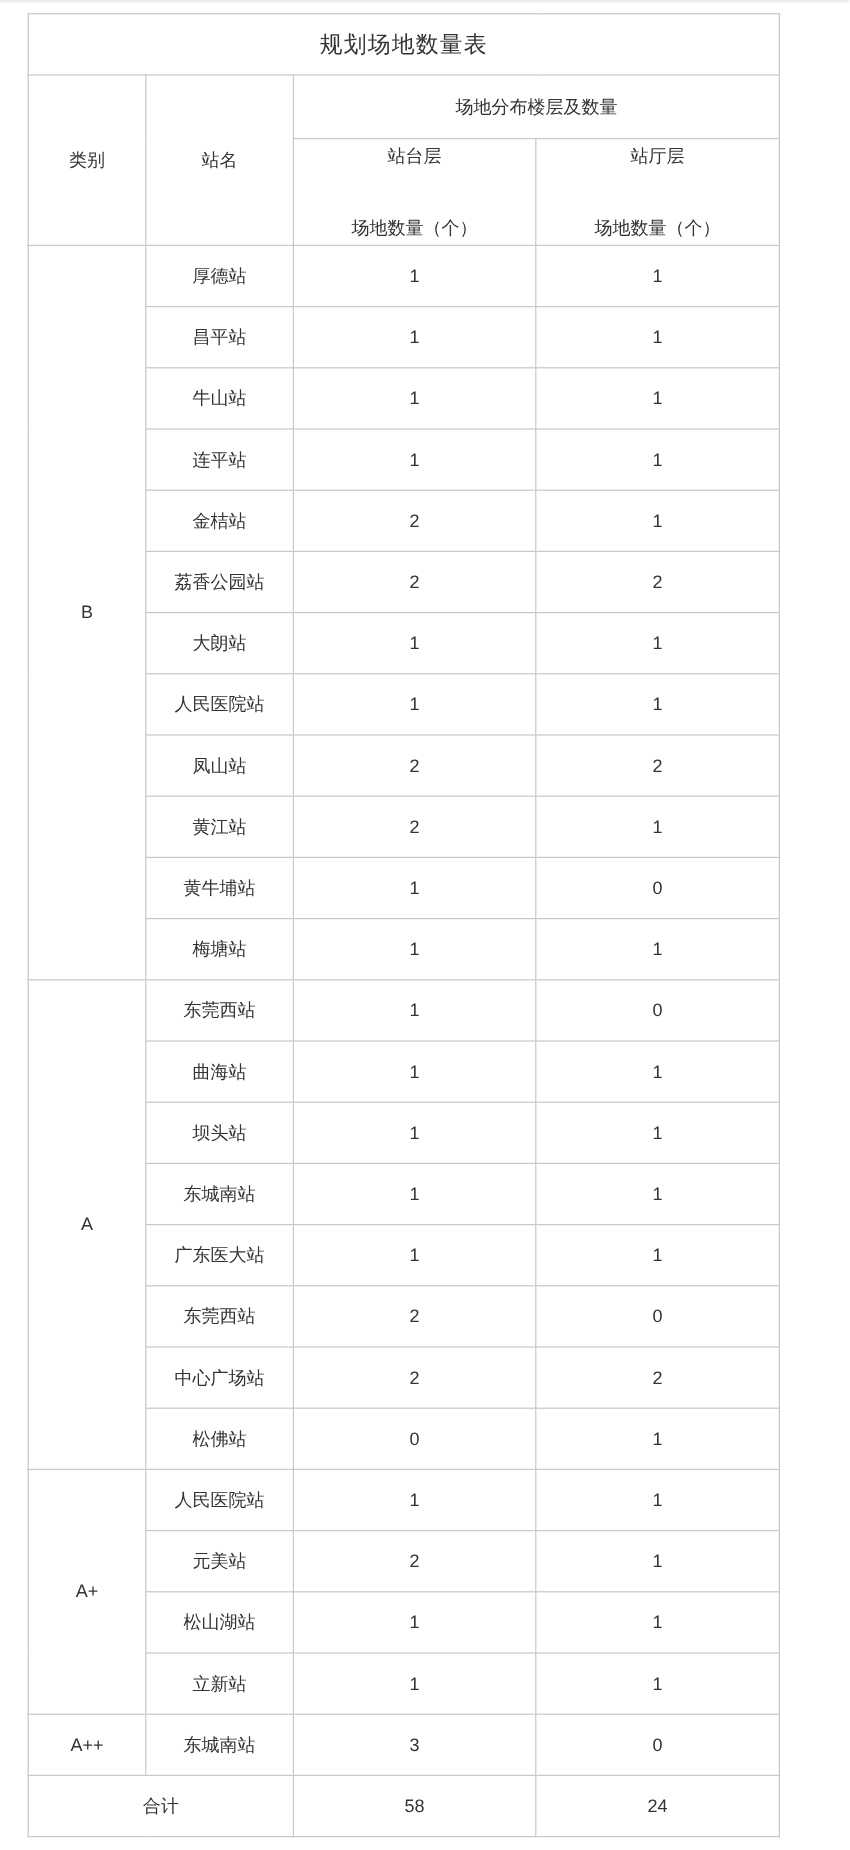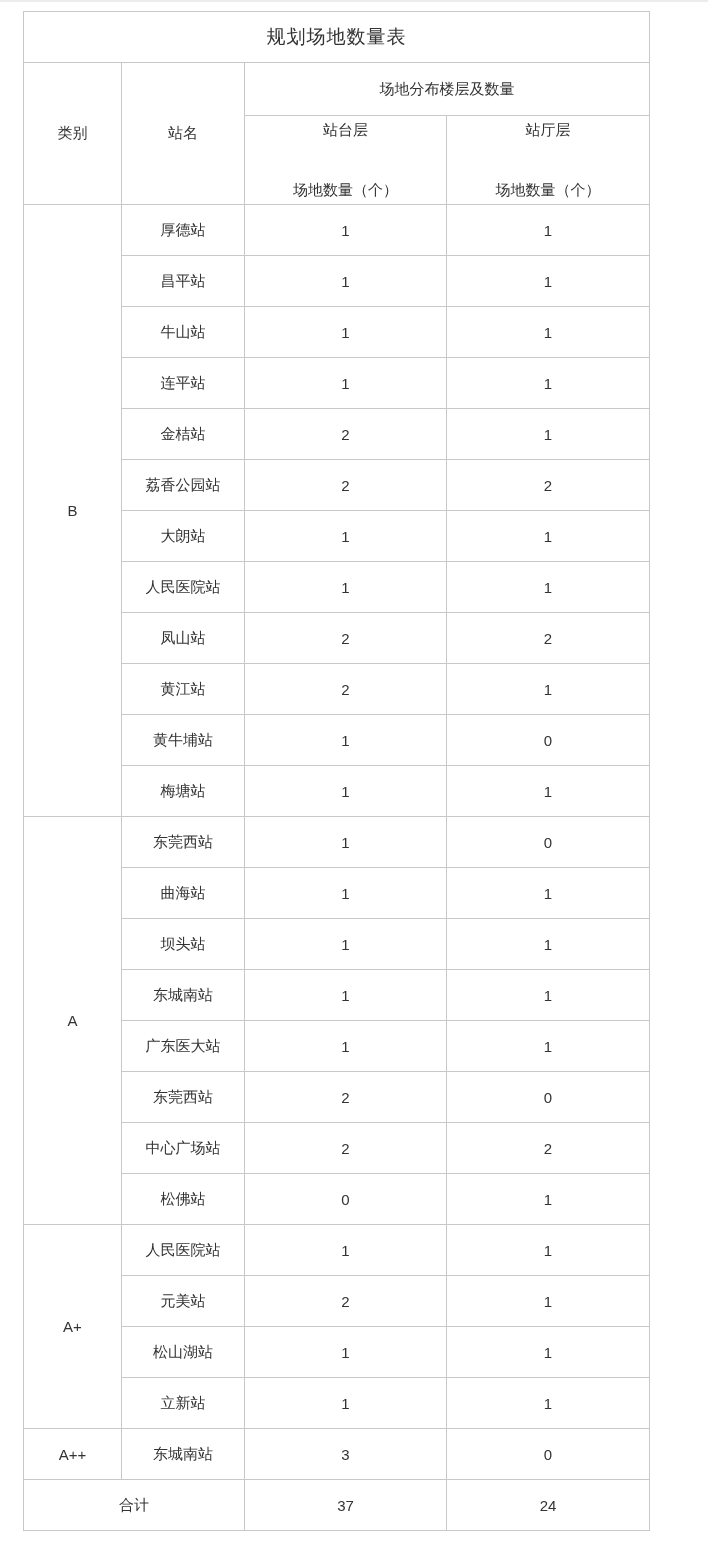--- a/index.html
+++ b/index.html
@@ -202,17 +202,17 @@
 
   <tr class="r-data">
     <td>A++</td>
     <td>东城南站</td>
     <td>3</td>
     <td>0</td>
   </tr>
 
   <tr class="r-data">
     <td colspan="2">合计</td>
-    <td>37</td>
+    <td>58</td>
     <td>24</td>
   </tr>
 </tbody>
   </table>
 
 </body></html>

